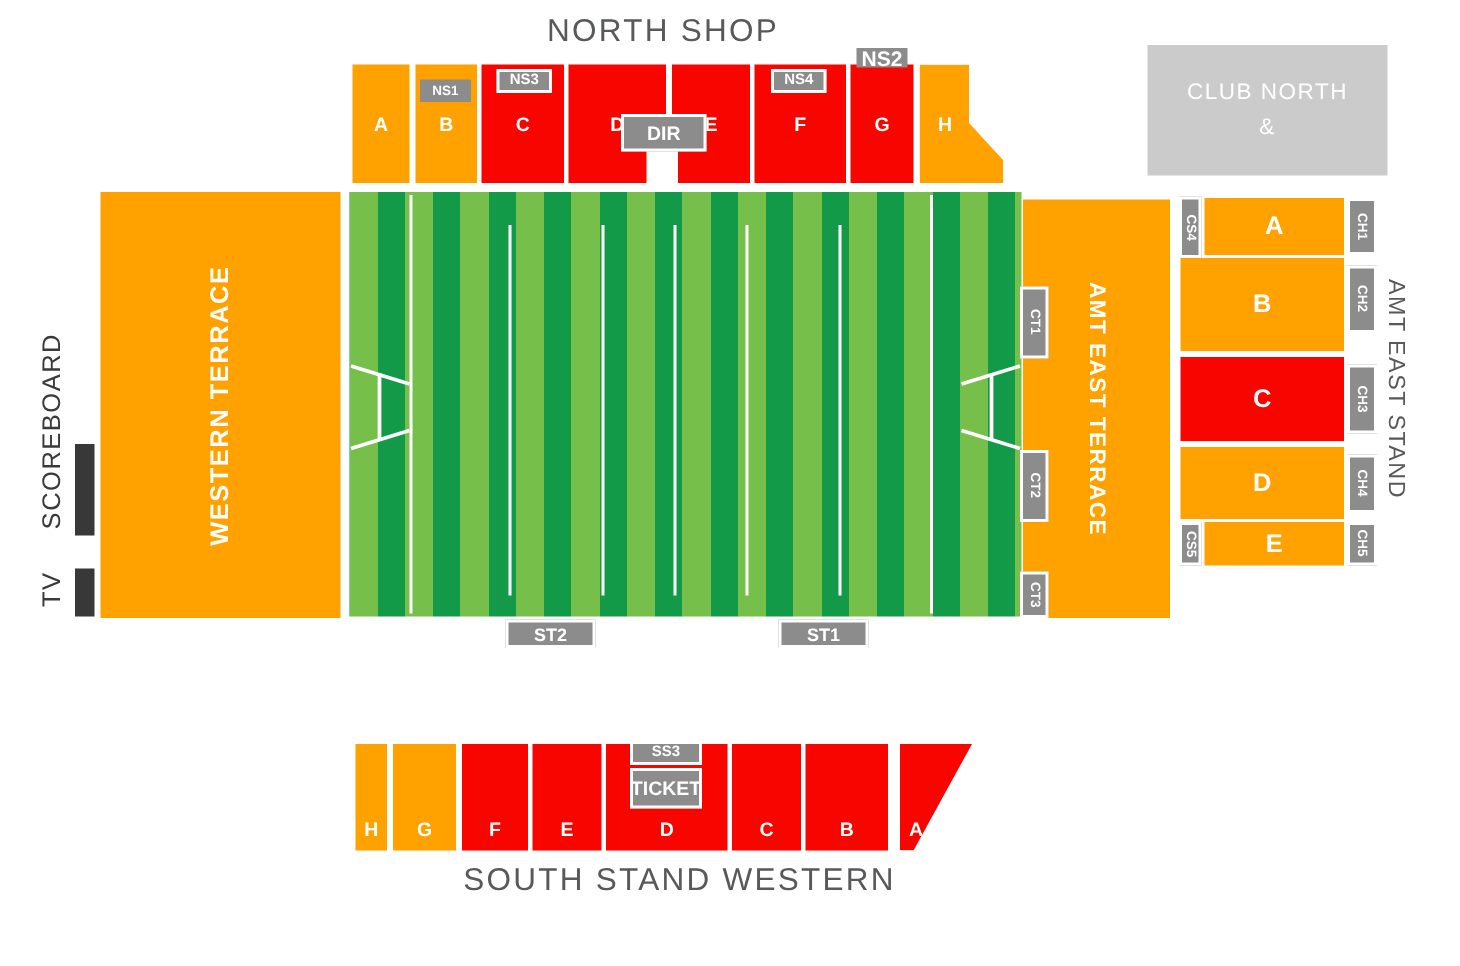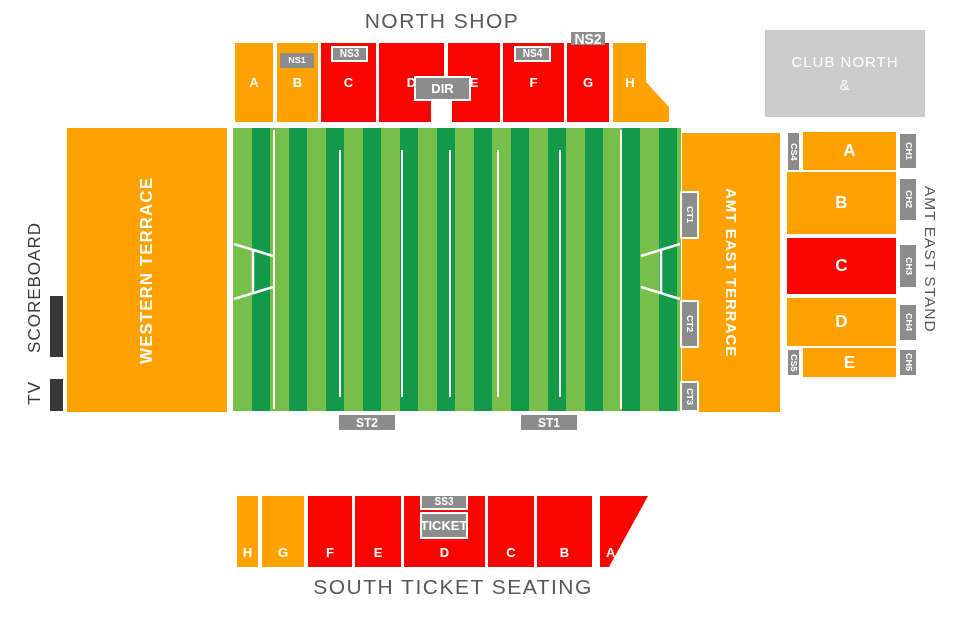--- a/index.html
+++ b/index.html
@@ -158,15 +158,15 @@
   <div class="sec red bottomlbl" style="left:355px; top:496px; width:46px; height:71px;">E</div>
   <div class="sec red bottomlbl" style="left:404px; top:496px; width:81px; height:71px;">D</div>
   <div class="sec red bottomlbl" style="left:488px; top:496px; width:46px; height:71px;">C</div>
   <div class="sec red bottomlbl" style="left:537px; top:496px; width:55px; height:71px;">B</div>
   <div class="sec red bottomlbl" style="left:600px; top:496px; width:48px; height:71px; justify-content:flex-start; padding-left:6px;
        clip-path:polygon(0 0,48px 0,9px 71px,0 71px);">A</div>
 
   <div class="tag" style="left:420px; top:494px; width:48px; height:16px;">SS3</div>
   <div class="tag" style="left:420px; top:512px; width:48px; height:27px; font-size:13px;">TICKET</div>
 
-  <div class="title" style="left:253px; top:575px; width:400px;">SOUTH TICKET SEATING</div>
+  <div class="title" style="left:253px; top:575px; width:400px;">SOUTH STAND WESTERN</div>
 
 </div>
 
 </body></html>

